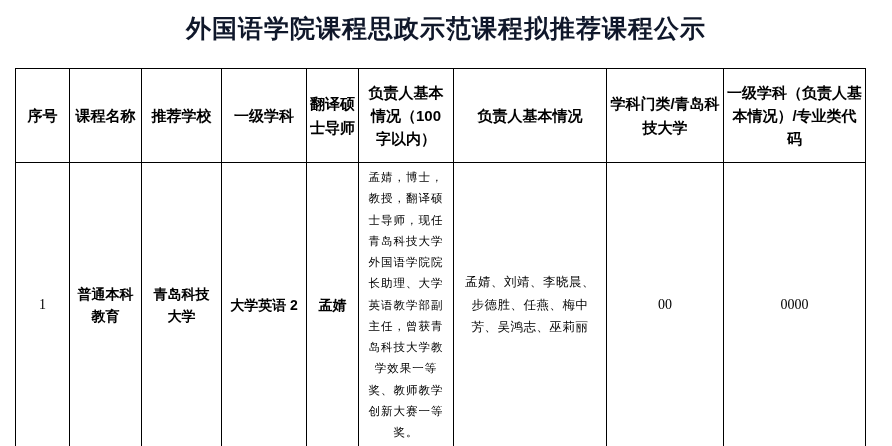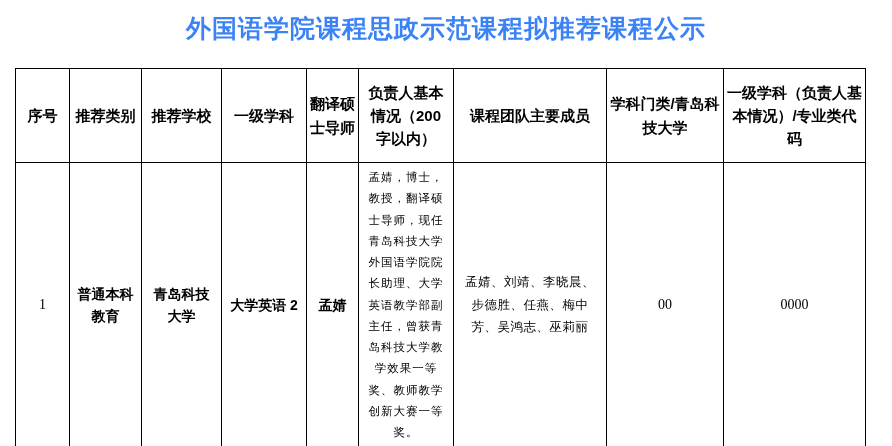--- a/index.html
+++ b/index.html
@@ -14,21 +14,21 @@
     height: 446px;
     background: #ffffff;
     overflow: hidden;
   }
   .doc-title {
     margin-top: 12px;
     text-align: center;
     font-size: 25px;
     font-weight: bold;
     letter-spacing: 1px;
-    color: #3b82f6;
+    color: #0f172a;
   }
   table.announce-table {
     margin-top: 23px;
     margin-left: 15px;
     width: 850px;
     table-layout: fixed;
     border-collapse: collapse;
   }
   table.announce-table th,
   table.announce-table td {
@@ -90,26 +90,26 @@
       <col style="width:85px">
       <col style="width:52px">
       <col style="width:95px">
       <col style="width:153px">
       <col style="width:117px">
       <col style="width:142px">
     </colgroup>
     <thead>
       <tr>
         <th class="hcell">序号</th>
-        <th class="hcell">推荐类别</th>
+        <th class="hcell">课程名称</th>
         <th class="hcell">推荐学校</th>
         <th class="hcell">一级学科</th>
         <th class="hcell">翻译硕士导师</th>
-        <th class="hcell">负责人基本情况（200 字以内）</th>
-        <th class="hcell">课程团队主要成员</th>
+        <th class="hcell">负责人基本情况（100 字以内）</th>
+        <th class="hcell">负责人基本情况</th>
         <th class="hcell">学科门类/青岛科技大学</th>
         <th class="hcell">一级学科（负责人基本情况）/专业类代码</th>
       </tr>
     </thead>
     <tbody>
       <tr>
         <td class="dcell numcell">1</td>
         <td class="dcell">普通本科教育</td>
         <td class="dcell">青岛科技大学</td>
         <td class="dcell">大学英语 2</td>

